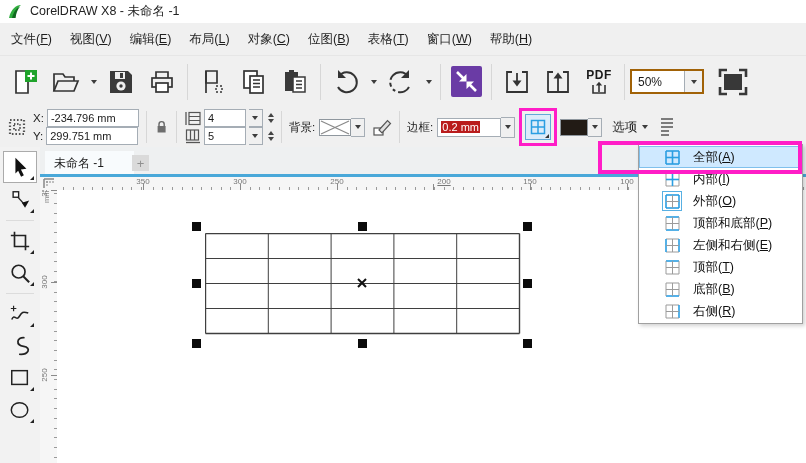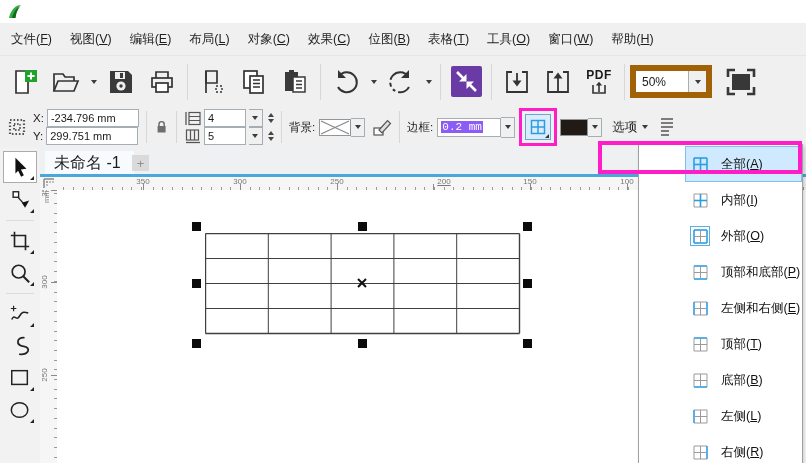--- a/index.html
+++ b/index.html
@@ -15,21 +15,21 @@
   
   .menubar{height:32px;background:#f0f0f0;display:flex;align-items:center;padding-left:2px;border-bottom:1px solid #e6e6e6;}
   .mb-item{padding:6px 9px;font-size:12.5px;color:#1f1f1f;cursor:default;}
 
   
   .toolbar{height:51px;display:flex;align-items:center;padding:0 5px;gap:1px;background:#f0f0f0;}
   .tbtn{height:42px;min-width:40px;display:flex;align-items:center;justify-content:center;position:relative;}
   .tbtn.narrow{min-width:13px}
   .sep{width:1px;height:36px;background:#d7d7d7;margin:0 4px;}
   .caret{width:0;height:0;border-left:3.5px solid transparent;border-right:3.5px solid transparent;border-top:4px solid #3c3c3c;}
-  .combo{display:flex;align-items:center;border:6px solid #a16207;background:#fff;height:21px;}
+  .combo{display:flex;align-items:center;border:2px solid #a16207;background:#fff;height:21px;}
   .combo .cv{padding:0 6px;font-size:12px;min-width:40px;}
   .combo .cbtn{width:17px;height:21px;background:#f0f0f0;border-left:1px solid #a5adb5;display:flex;align-items:center;justify-content:center;}
   .pdfwrap{display:flex;flex-direction:column;align-items:center;line-height:11px;}
   .pdfwrap .pt{font-weight:bold;font-size:12px;letter-spacing:.5px;}
 
   
   .propbar{height:40px;display:flex;align-items:center;padding:0 5px;gap:4px;background:#f0f0f0;border-bottom:1px solid #d2d2d2;}
   .pb-stack{display:flex;flex-direction:column;gap:2px;}
   .pb-row{display:flex;align-items:center;gap:3px;height:16px;}
   .pb-lab{font-size:11.5px;color:#222;}
@@ -54,71 +54,70 @@
   
   .main{position:absolute;top:147px;left:0;right:0;bottom:0;display:flex;}
   .toolbox{width:40px;background:#f2f2f2;display:flex;flex-direction:column;align-items:center;padding-top:3px;}
   .tool{width:32px;height:30px;display:flex;align-items:center;justify-content:center;position:relative;margin:1px 0;}
   .tool.selected{background:#fff;border:1px solid #ababab;}
   .tool.fly::after{content:"";position:absolute;right:2px;bottom:2px;border-left:4px solid transparent;border-bottom:4px solid #222;}
   .tsep{width:28px;height:1px;background:#dcdcdc;margin:4px 0;}
 
   .workarea{position:relative;flex:1;background:#fff;}
   .tabrow{position:absolute;top:0;left:0;right:0;height:30px;background:#eef0f1;}
-  .doctab{position:absolute;left:5px;top:4px;width:80px;height:24px;background:#f8fbfd;display:flex;align-items:center;padding-left:9px;font-size:16px;color:#1d1d1d;}
+  .doctab{position:absolute;left:5px;top:4px;width:80px;height:24px;background:#f8fbfd;display:flex;align-items:center;padding-left:9px;font-size:12px;color:#1d1d1d;}
   .tab-plus{position:absolute;left:92px;top:8px;width:17px;height:16px;background:#dadada;color:#909090;display:flex;align-items:center;justify-content:center;font-size:13px;line-height:1;}
   .tab-underline{position:absolute;top:27px;left:0;right:0;height:3px;background:#49a8d9;}
 
   .rcorner{position:absolute;top:30px;left:0;width:17px;height:13px;background:#f6f6f6;display:flex;align-items:center;justify-content:center;}
   .hruler{position:absolute;top:30px;left:17px;right:0;height:13px;background:#f6f6f6;border-bottom:1px solid #9a9a9a;overflow:hidden;}
   .hruler .mt{position:absolute;left:0;right:0;bottom:0;height:3px;background:repeating-linear-gradient(90deg,#9a9a9a 0 1px,transparent 1px 9.7px);background-position:86px 0;}
   .hlab{position:absolute;top:0;transform:translateX(-50%);font-size:8px;color:#777;}
   .hmaj{position:absolute;bottom:0;width:1px;height:6px;background:#8a8a8a;}
   .vruler{position:absolute;top:43px;left:0;width:17px;bottom:0;background:#f6f6f6;border-right:1px solid #9a9a9a;overflow:hidden;}
   .vruler .mt{position:absolute;top:0;bottom:0;right:0;width:3px;background:repeating-linear-gradient(180deg,#9a9a9a 0 1px,transparent 1px 9.7px);background-position:0 92px;}
   .vlab{position:absolute;left:-5px;width:20px;height:10px;line-height:10px;text-align:center;transform:rotate(-90deg);font-size:8px;color:#777;}
   .vmaj{position:absolute;right:0;width:6px;height:1px;background:#8a8a8a;}
   .vunit{position:absolute;top:1px;left:2px;font-size:7.5px;color:#888;transform:rotate(-90deg);transform-origin:6px 6px;}
 
   .canvas{position:absolute;top:43px;left:17px;right:0;bottom:0;background:#fff;overflow:hidden;}
   .handle{position:absolute;width:9px;height:9px;background:#0b0b0b;}
 
   
   .border-menu{position:absolute;left:638px;top:144px;width:163px;background:#fff;border:1px solid #a0a0a0;box-shadow:2px 2px 4px rgba(0,0,0,.18);z-index:30;padding:1px 0;}
-  .menu-item{height:36px;display:flex;align-items:center;gap:12px;padding-left:6px;font-size:12.5px;color:#111;position:relative;margin-left:46px;}
+  .menu-item{height:22px;display:flex;align-items:center;gap:12px;padding-left:24px;font-size:12.5px;color:#111;position:relative;}
   .menu-item.selected{background:#cfe9ff;box-shadow:inset 0 0 0 1px #7fc0ec;}
   .mi-icon{width:18px;height:18px;display:flex;align-items:center;justify-content:center;}
   .mi-icon.current{box-shadow:0 0 0 1px #58b0e3;background:#fff;}
   .ann-menu{left:-41px;top:-4px;width:204px;height:33px;border:4px solid #f0f;box-sizing:border-box;}
 </style>
 </head>
 <body>
 
 <div class="app">
 
   <div class="titlebar">
     <span>
       <svg width="16" height="16" viewBox="0 0 16 16">
           <rect x="0" y="0" width="16" height="16" rx="2" fill="#fff"></rect>
           <path d="M2 14C4 5 9 1 14 1 10 4 8 8 7.5 14z" fill="#2fae3e"></path>
           <path d="M5 14C6.5 8 9.5 4 13 2.5 10.5 5.5 9 9.5 8.6 14z" fill="#10691f"></path>
         </svg>
     </span>
+    <span class="t">CorelDRAW X8 - 未命名 -1</span>
   </div>
 
   <div class="menubar" id="menubar">
       <div class="mb-item">文件(<u>F</u>)</div>
       <div class="mb-item">视图(<u>V</u>)</div>
       <div class="mb-item">编辑(<u>E</u>)</div>
       <div class="mb-item">布局(<u>L</u>)</div>
       <div class="mb-item">对象(<u>C</u>)</div>
-      <div class="mb-item">效果(<u>C</u>)</div>
       <div class="mb-item">位图(<u>B</u>)</div>
       <div class="mb-item">表格(<u>T</u>)</div>
-      <div class="mb-item">工具(<u>O</u>)</div>
       <div class="mb-item">窗口(<u>W</u>)</div>
       <div class="mb-item">帮助(<u>H</u>)</div>
     </div>
 
   <div class="toolbar">
     <div class="tbtn">
       <span>
           <svg width="28" height="28" viewBox="0 0 28 28">
             <path d="M5 3h12v22H5z" fill="#fff" stroke="#333" stroke-width="1.7"></path>
             <rect x="14" y="2" width="12" height="12" fill="#1fa32b"></rect>
@@ -352,21 +351,21 @@
     <span style="margin-left:3px;">
         <svg width="20" height="20" viewBox="0 0 20 20">
           <rect x="2" y="11" width="9" height="7" fill="#fff" stroke="#555" stroke-width="1.2"></rect>
           <path d="M7 13L15.5 3.5l3 3L10 16z" fill="#e0e0e0" stroke="#555" stroke-width="1.2"></path>
         </svg>
       </span>
     <div class="psep"></div>
     <span class="pb-lab">边框:</span>
     <div style="display:flex;align-items:center;">
       <div class="field" style="width:56px;height:17px;">
-        <span class="sel-text" style="background: #8b5cf6; font-family: Liberation Mono, monospace;">0.2 mm</span>
+        <span class="sel-text" style="background: #b91c1c;">0.2 mm</span>
       </div>
       <span class="mini-caret" style="height:19px">
           <span class="caret"></span>
         </span>
     </div>
     <div class="border-btn-wrap">
       <div class="border-btn">
         <span>
             <svg width="18" height="18" viewBox="0 0 18 18">
               <rect x="2.5" y="2.5" width="13" height="13" fill="none" stroke="#2b9ee2" stroke-width="1.5"></rect>
@@ -622,33 +621,20 @@
             <path d="M2 8.5H15" fill="none" stroke="#9b9b9b" stroke-width="1"></path>
             <path d="M8.5 2V15" fill="none" stroke="#9b9b9b" stroke-width="1"></path>
           </svg>
         </span>
         <span>底部(<u>B</u>)</span>
       </div>
       <div class="menu-item">
         <span class="mi-icon">
           <svg width="17" height="17" viewBox="0 0 17 17">
             <path d="M2 2H15" fill="none" stroke="#9b9b9b" stroke-width="1"></path>
-            <path d="M15 2V15" fill="none" stroke="#9b9b9b" stroke-width="1"></path>
-            <path d="M2 15H15" fill="none" stroke="#9b9b9b" stroke-width="1"></path>
-            <path d="M2 2V15" fill="none" stroke="#2b9ee2" stroke-width="1.6"></path>
-            <path d="M2 8.5H15" fill="none" stroke="#9b9b9b" stroke-width="1"></path>
-            <path d="M8.5 2V15" fill="none" stroke="#9b9b9b" stroke-width="1"></path>
-          </svg>
-        </span>
-        <span>左侧(<u>L</u>)</span>
-      </div>
-      <div class="menu-item">
-        <span class="mi-icon">
-          <svg width="17" height="17" viewBox="0 0 17 17">
-            <path d="M2 2H15" fill="none" stroke="#9b9b9b" stroke-width="1"></path>
             <path d="M15 2V15" fill="none" stroke="#2b9ee2" stroke-width="1.6"></path>
             <path d="M2 15H15" fill="none" stroke="#9b9b9b" stroke-width="1"></path>
             <path d="M2 2V15" fill="none" stroke="#9b9b9b" stroke-width="1"></path>
             <path d="M2 8.5H15" fill="none" stroke="#9b9b9b" stroke-width="1"></path>
             <path d="M8.5 2V15" fill="none" stroke="#9b9b9b" stroke-width="1"></path>
           </svg>
         </span>
         <span>右侧(<u>R</u>)</span>
       </div>
     </div>

